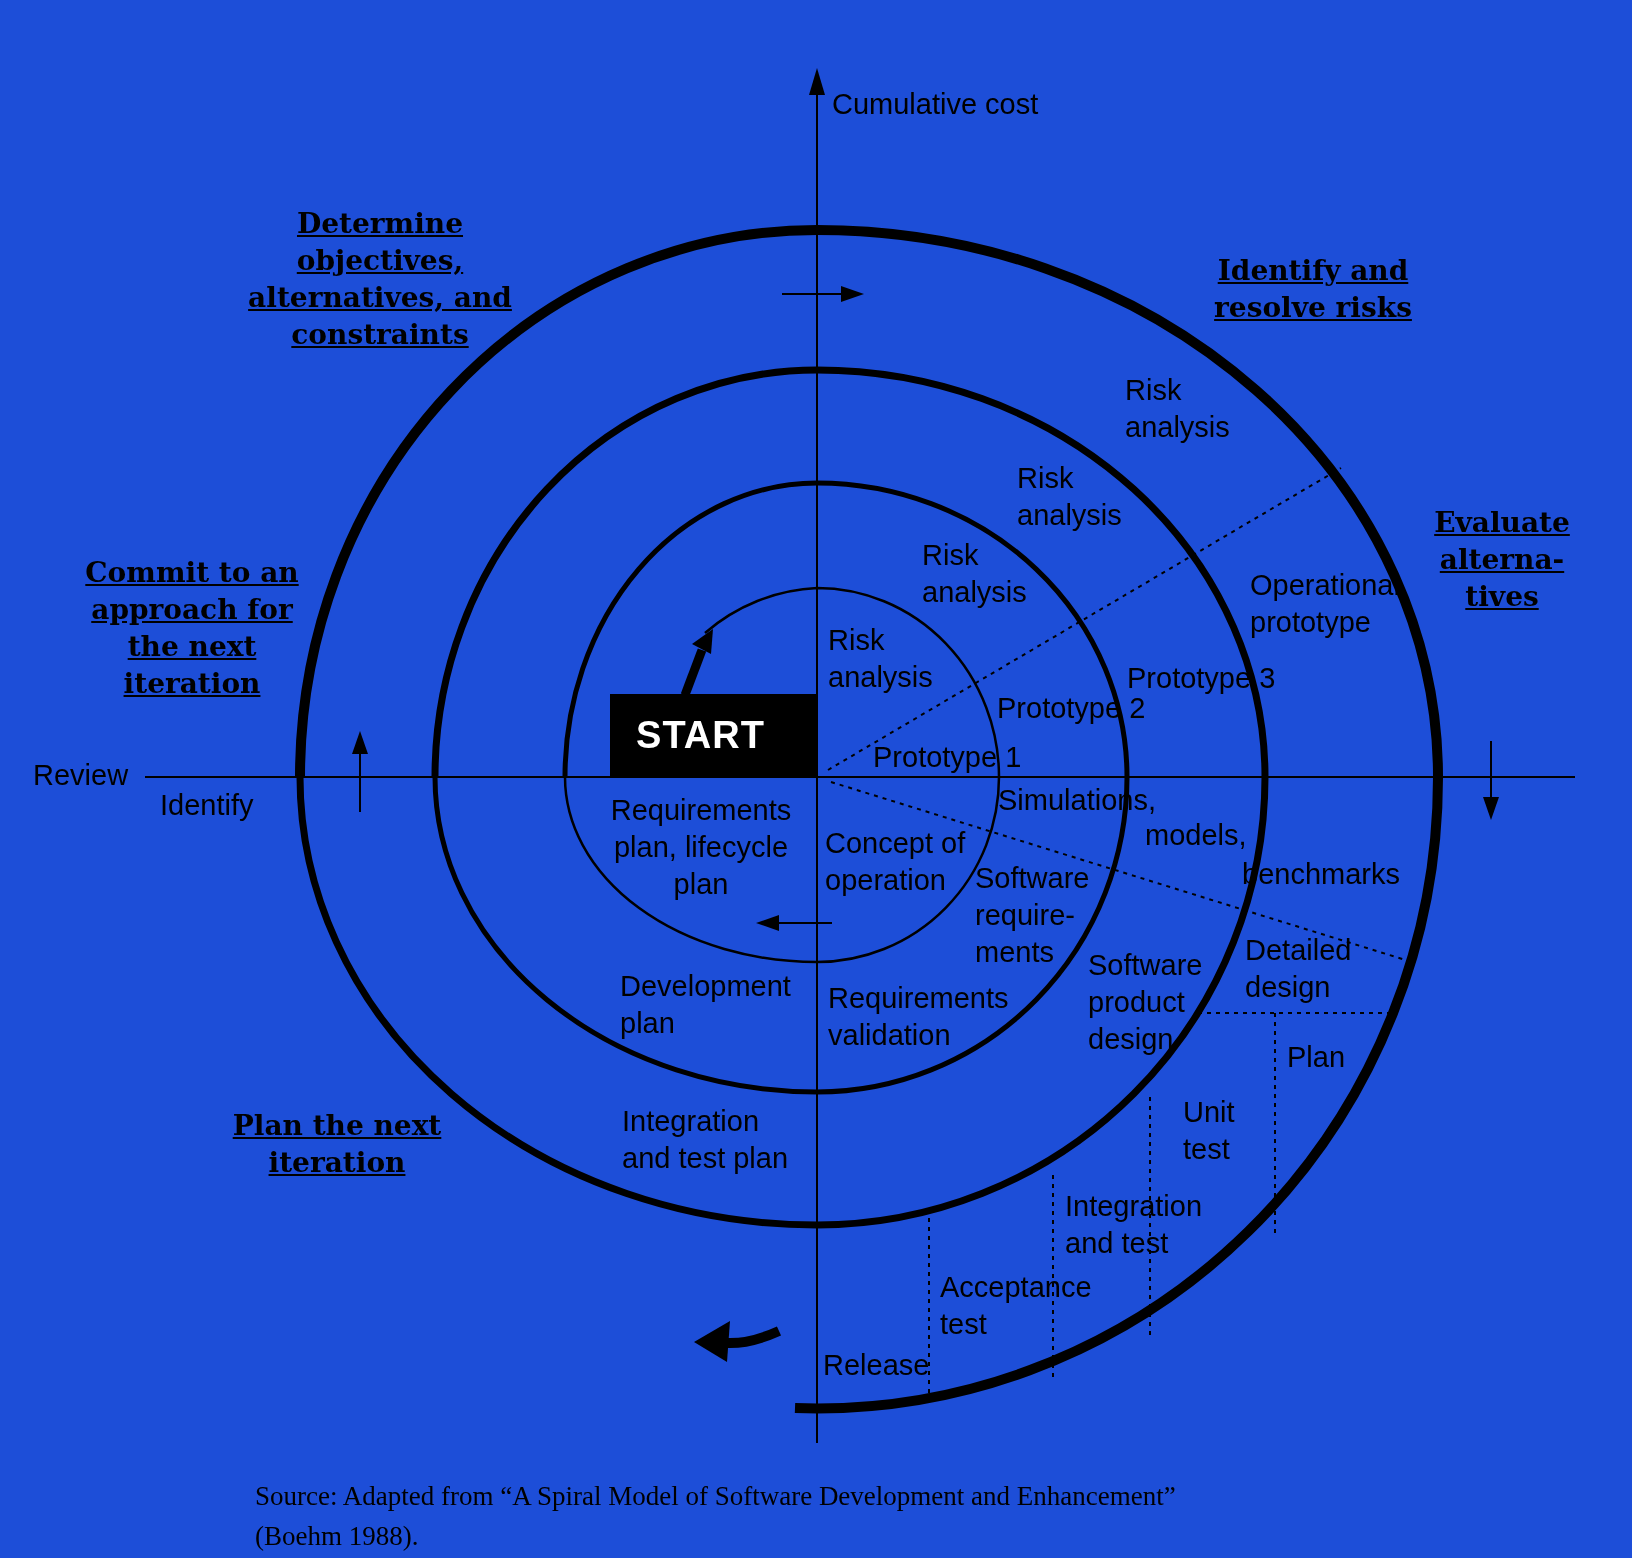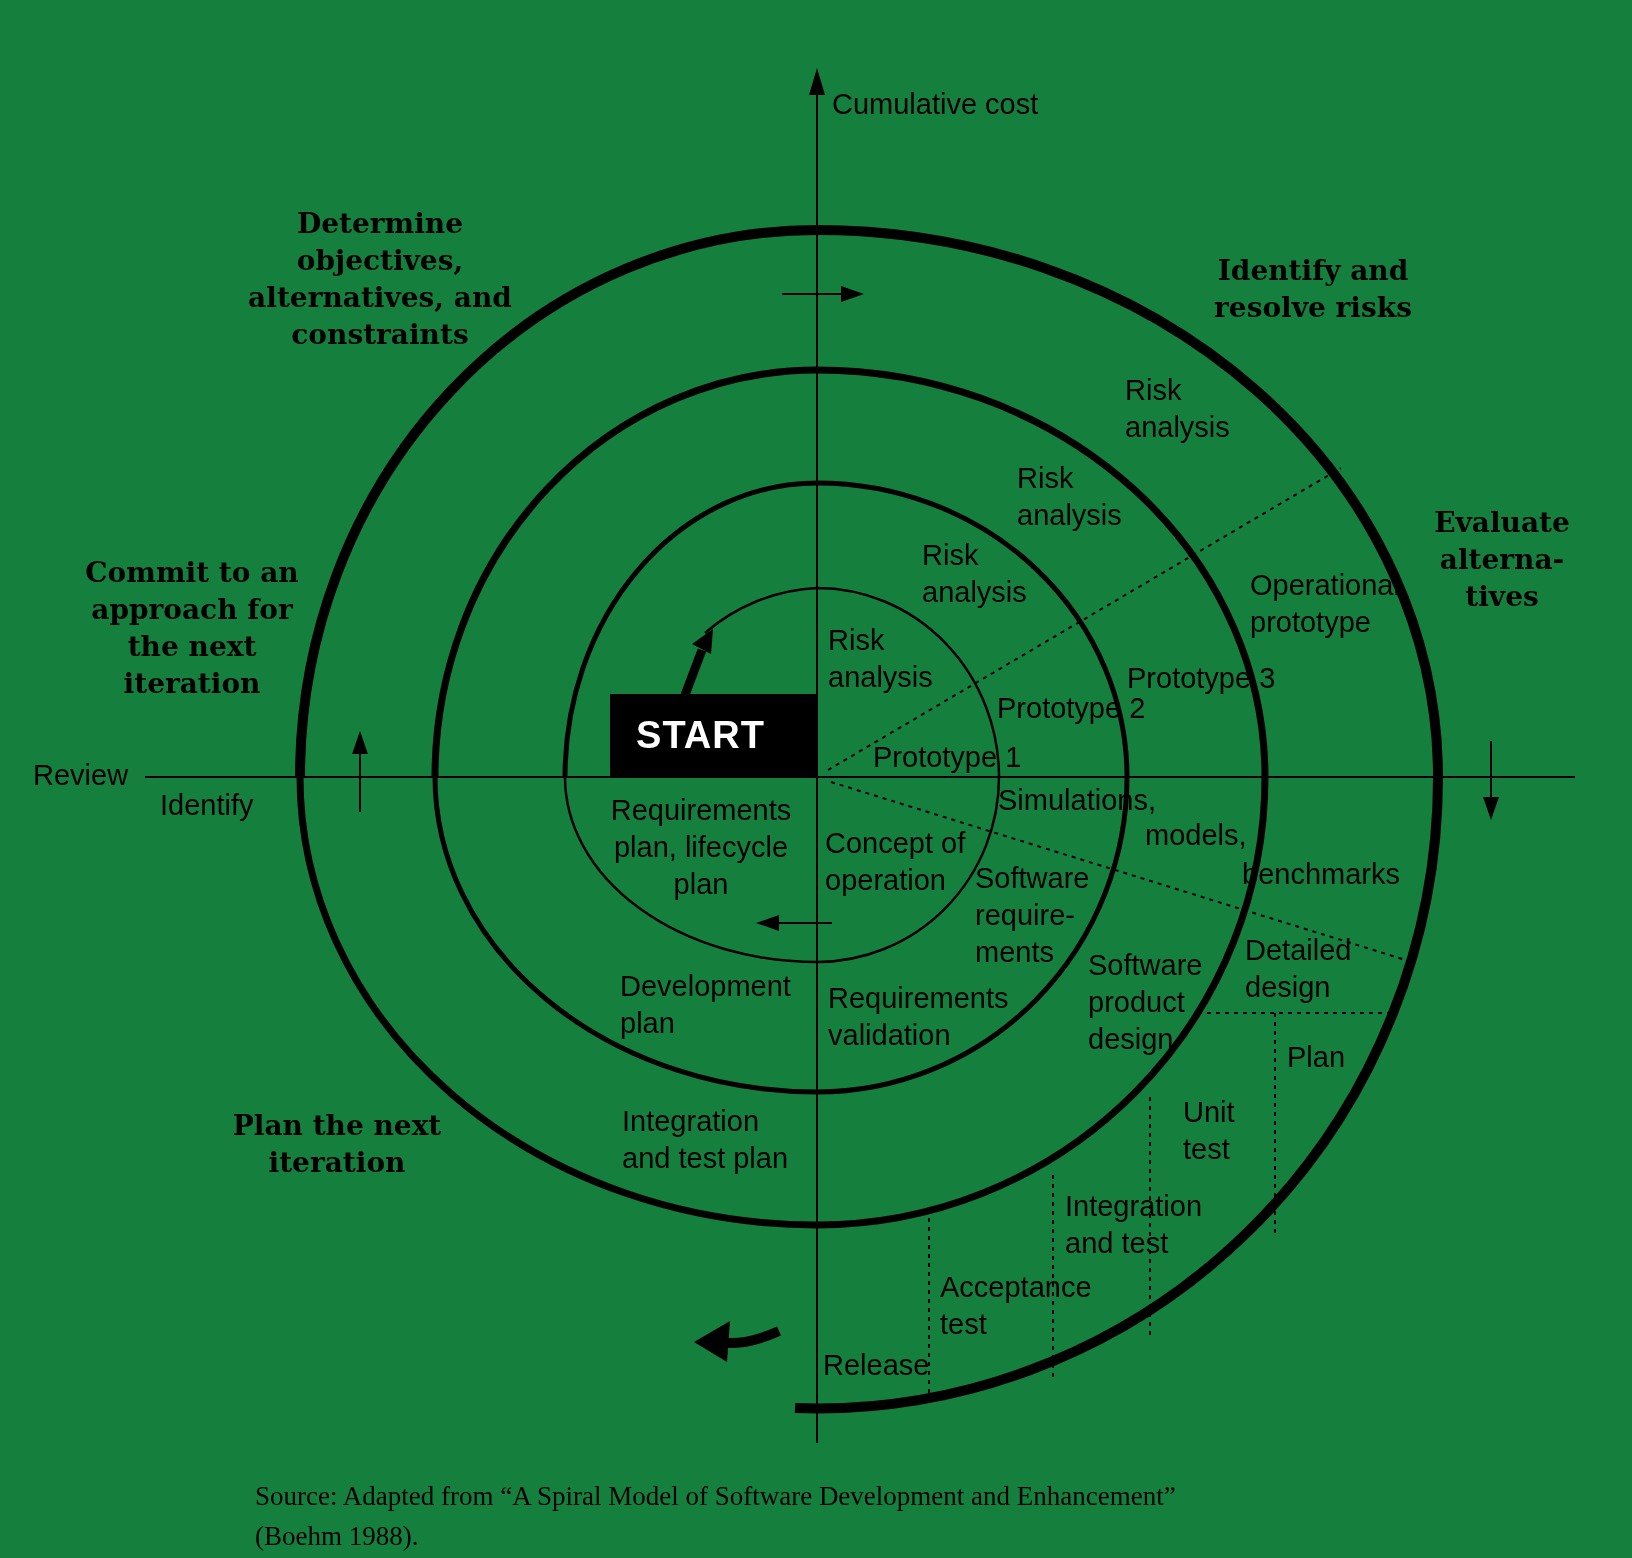--- a/index.html
+++ b/index.html
@@ -1,22 +1,22 @@
 <!DOCTYPE html>
 <html><head>
 <meta charset="utf-8">
 <style>
   html,body{margin:0;padding:0;background:#fff;}
-  #stage{position:relative;width:1632px;height:1558px;background:#15803d;overflow:hidden;
+  #stage{position:relative;width:1632px;height:1558px;background:#1d4ed8;overflow:hidden;
          font-family:"Liberation Sans",sans-serif;color:#000;}
   #stage svg{position:absolute;left:0;top:0;}
   .lbl{position:absolute;font-size:29px;line-height:37px;white-space:pre-line;color:#000;}
   .ctr{transform:translateX(-50%);text-align:center;}
   .quad{font-family:"DejaVu Serif","Liberation Serif",serif;font-weight:bold;
-        font-size:28px;line-height:37px;}
+        font-size:28px;line-height:37px;text-decoration:underline;}
   .startlbl{position:absolute;left:610px;top:694px;width:181px;height:83px;
         display:flex;align-items:center;justify-content:center;
         color:#fff;font-weight:bold;font-size:38px;letter-spacing:1px;}
   .src{position:absolute;left:255px;top:1476px;font-family:"Liberation Serif",serif;
         font-size:27px;line-height:40px;white-space:pre-line;}
 </style>
 </head>
 <body>
 
 <div id="stage">

